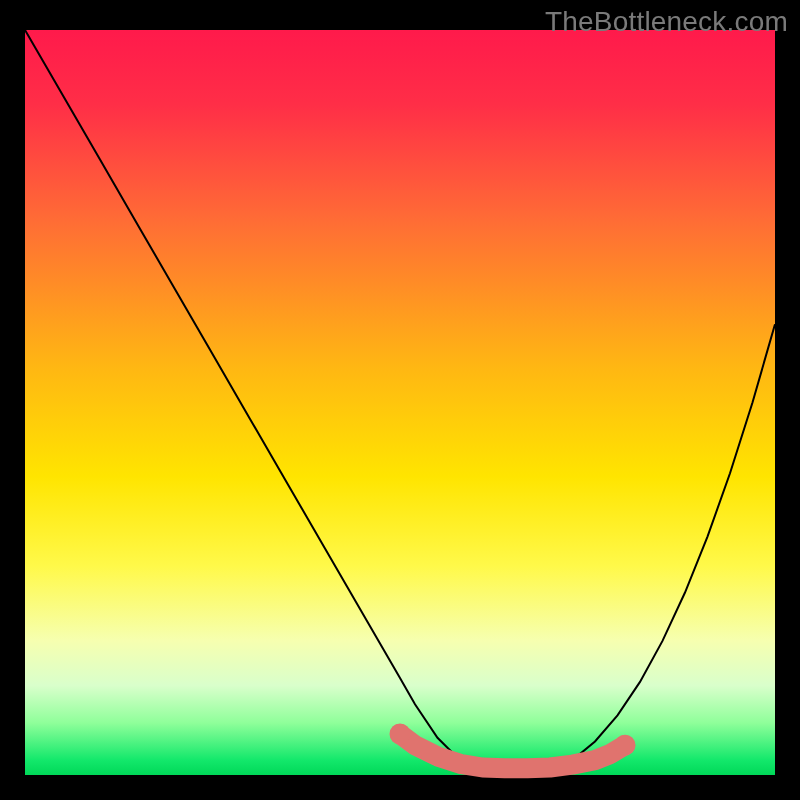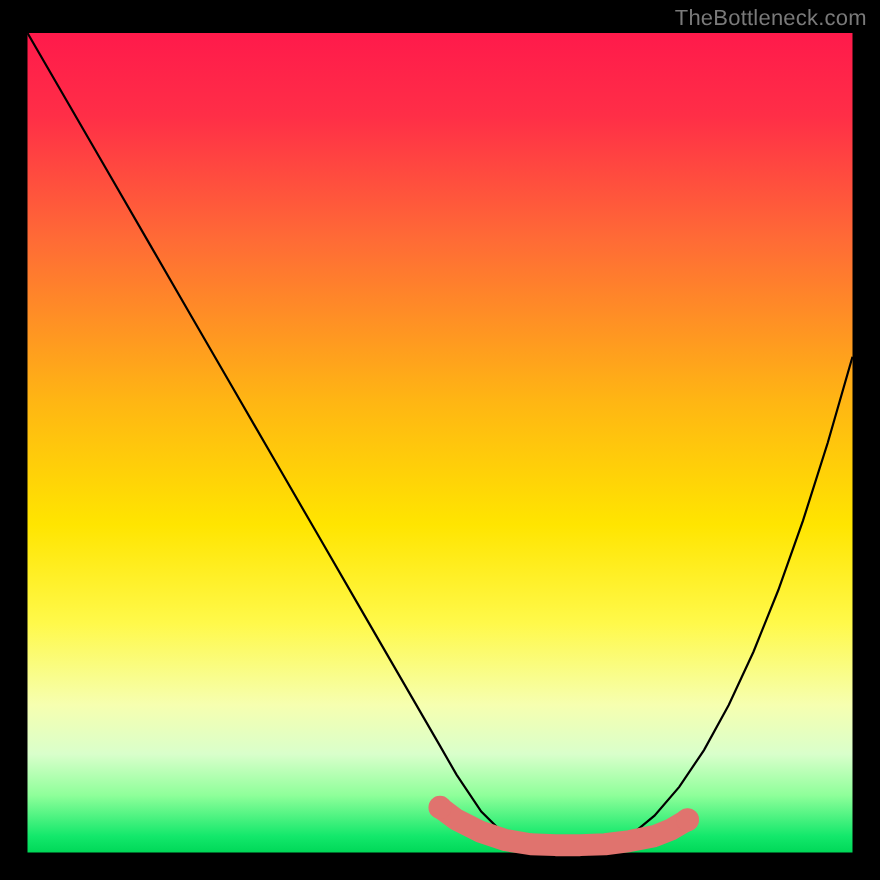--- a/index.html
+++ b/index.html
@@ -15,21 +15,21 @@
     position: relative;
     width: 800px;
     height: 800px;
     background: #000;
   }
   .attribution {
     position: absolute;
     top: 6px;
     right: 12px;
     color: #7a7a7a;
-    font-size: 20px;
+    font-size: 28px;
     font-weight: 400;
     letter-spacing: 0.2px;
     z-index: 50;
   }
   svg.plot {
     position: absolute;
     left: 0;
     top: 0;
   }
 </style>

